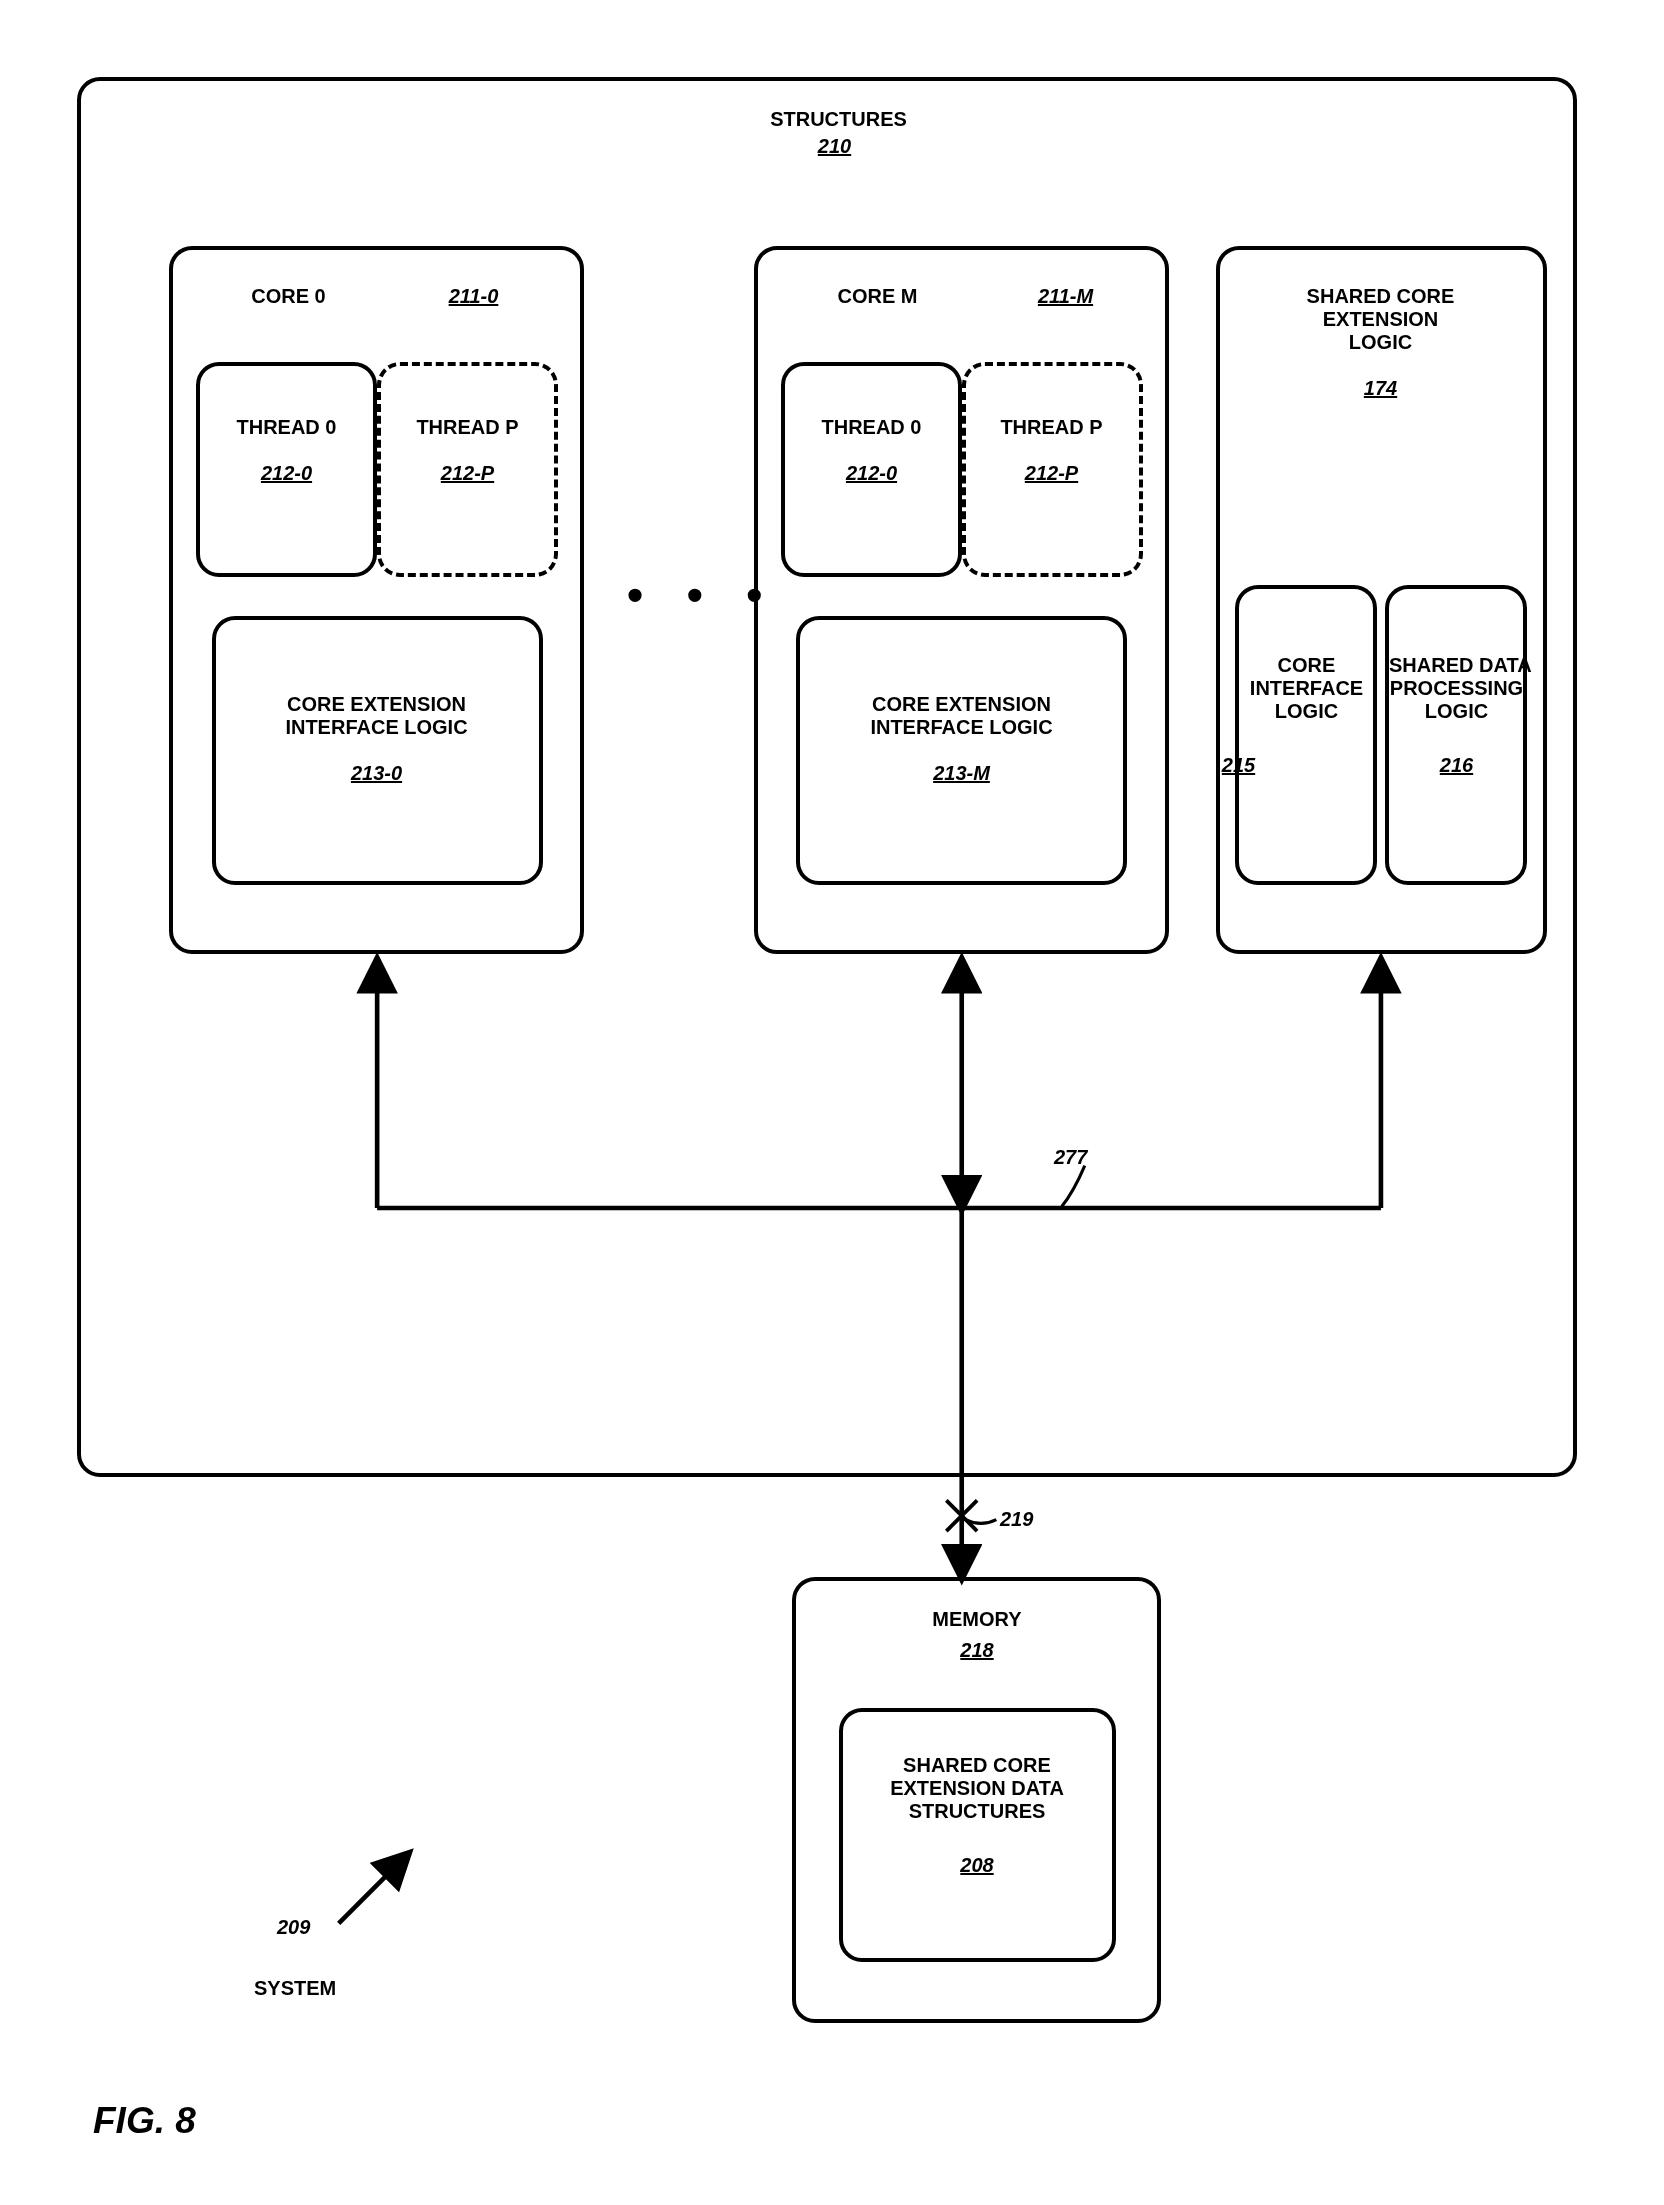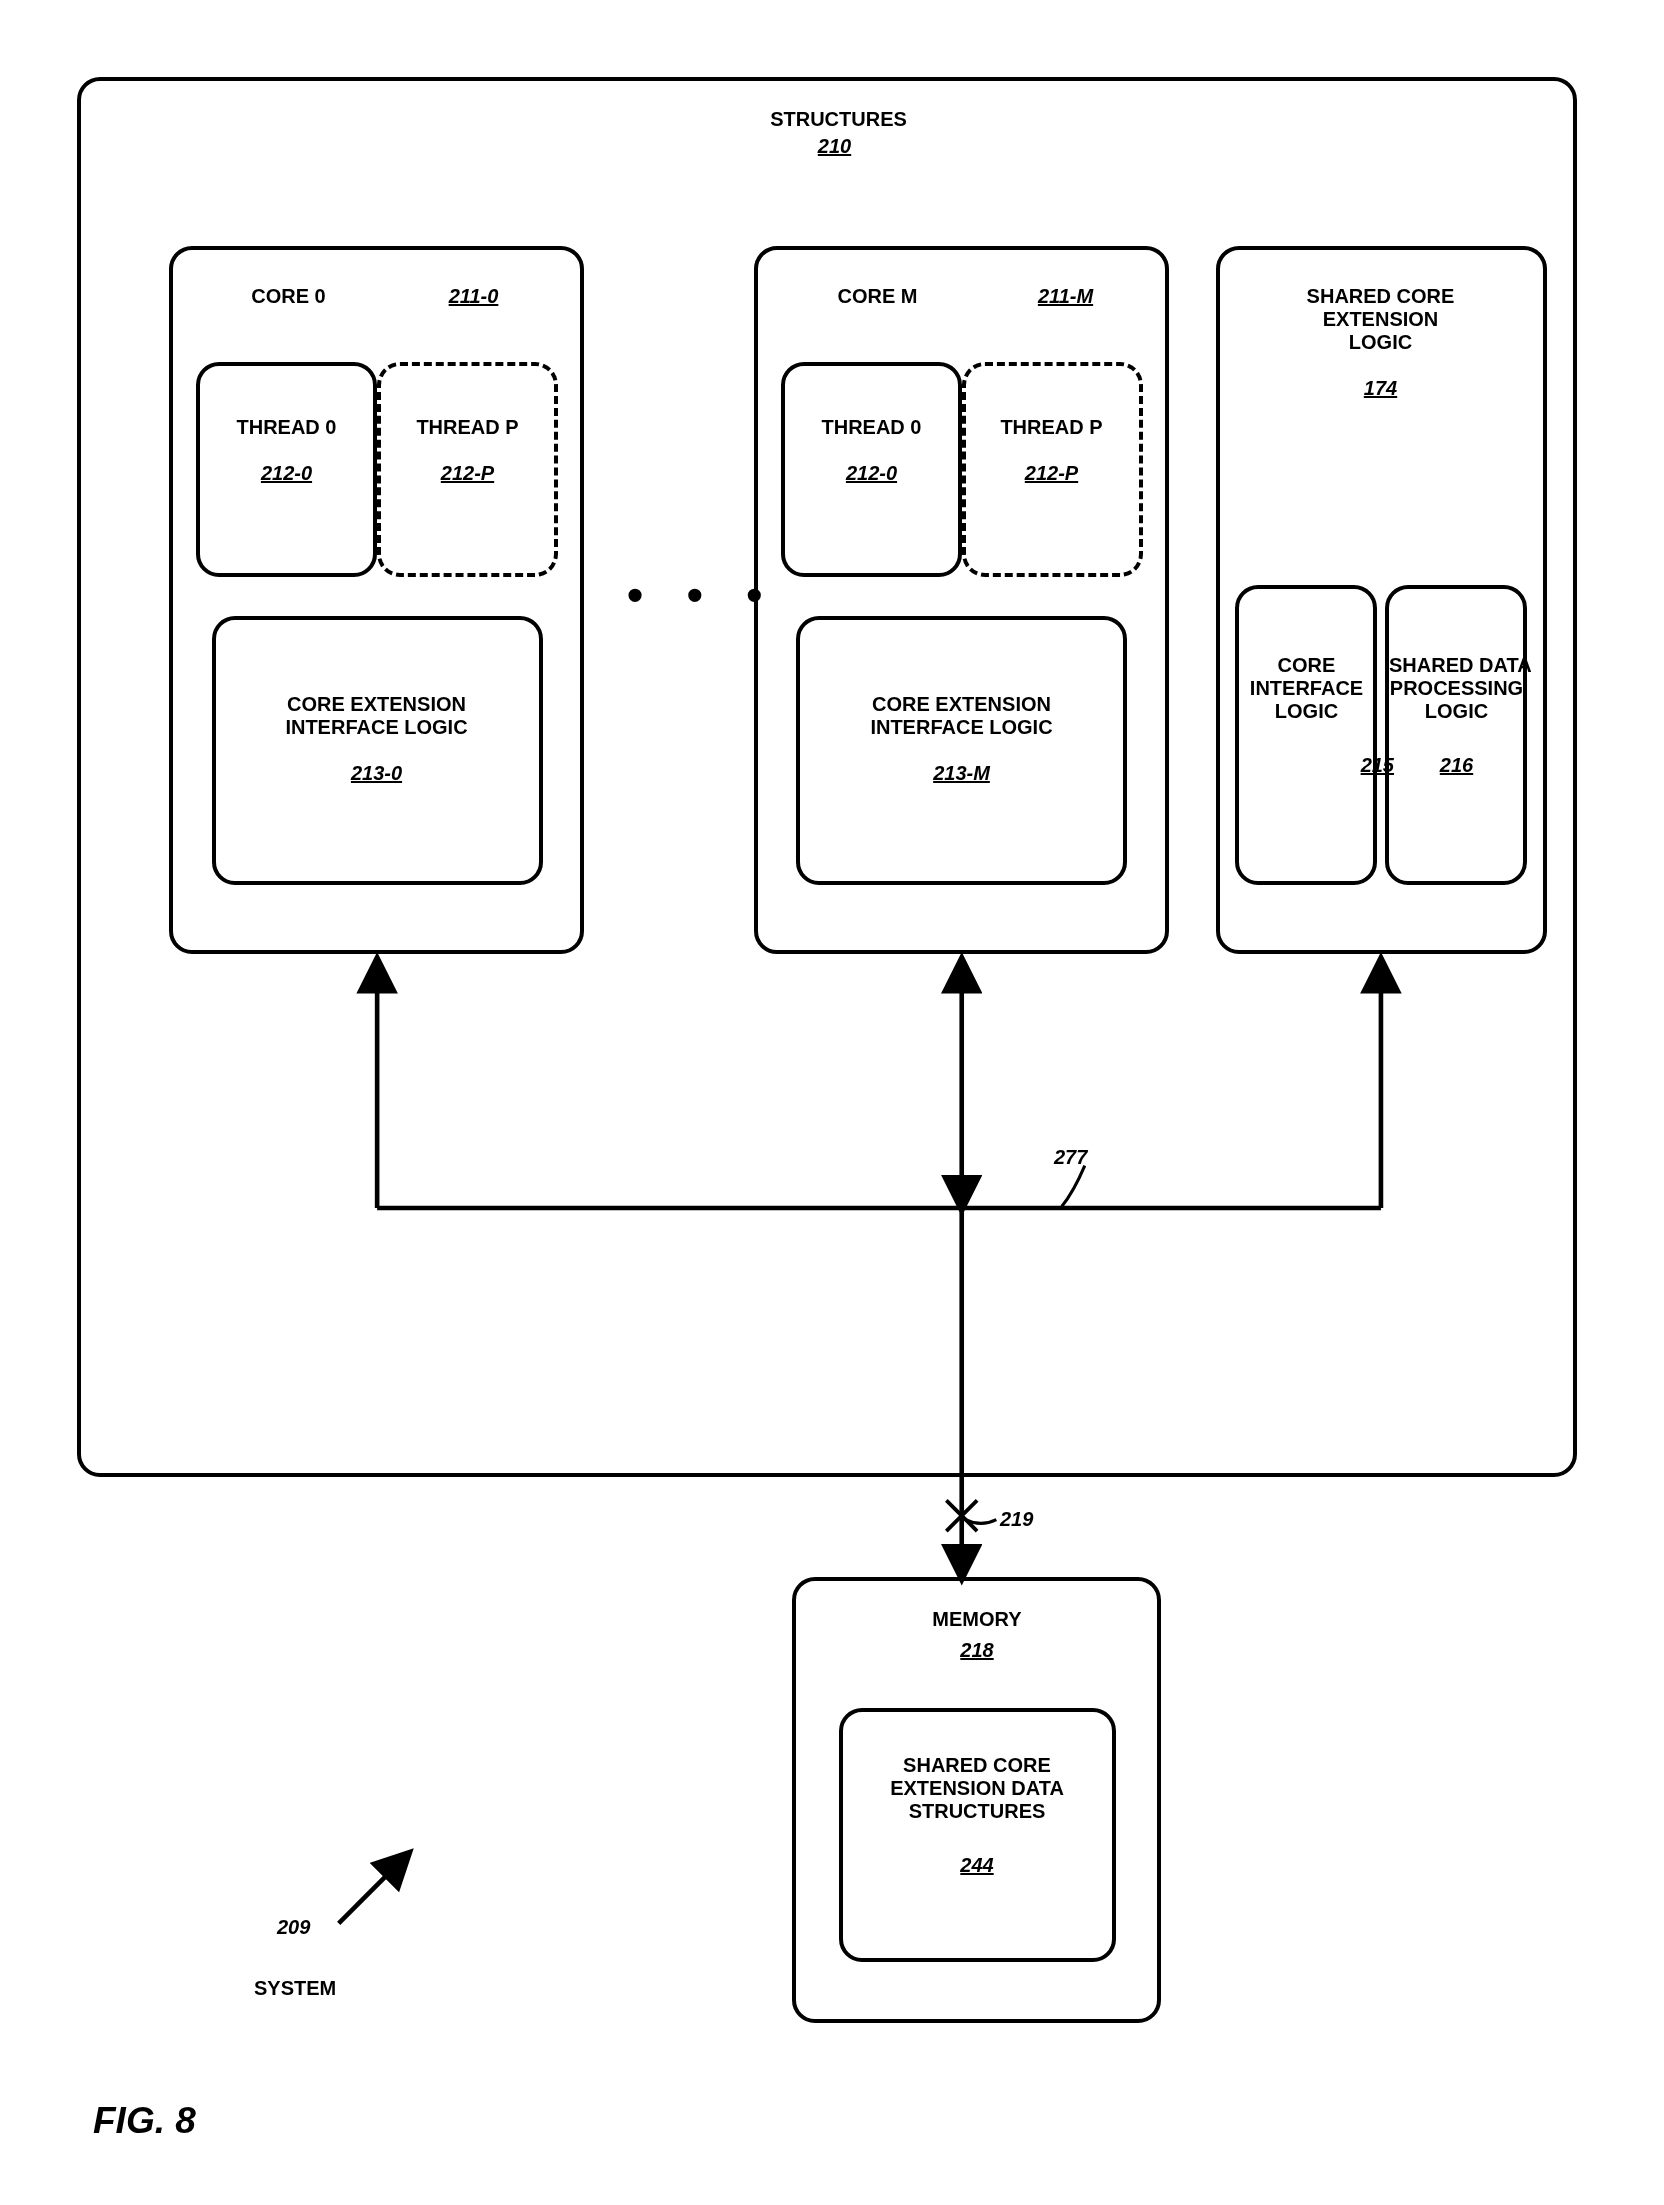--- a/index.html
+++ b/index.html
@@ -93,37 +93,37 @@
   <div class="box" style="left:1185px; top:215px; width:331px; height:708px;"></div>
   <div class="label" style="left:1192px; top:254px; width:315px;">SHARED CORE
 EXTENSION
 LOGIC</div>
   <div class="label italic u" style="left:1192px; top:346px; width:315px;">174</div>
 
   <div class="box" style="left:1204px; top:554px; width:142px; height:300px;"></div>
   <div class="label" style="left:1208px; top:623px; width:135px;">CORE
 INTERFACE
 LOGIC</div>
-  <div class="label italic u" style="left:1228px; top:723px; width:135px;text-align:right;">215</div>
+  <div class="label italic u" style="left:1140px; top:723px; width:135px;">215</div>
 
   <div class="box" style="left:1354px; top:554px; width:142px; height:300px;"></div>
   <div class="label" style="left:1358px; top:623px; width:135px;">SHARED DATA
 PROCESSING
 LOGIC</div>
   <div class="label italic u" style="left:1358px; top:723px; width:135px;">216</div>
 
   <div class="box" style="left:761px; top:1546px; width:369px; height:446px;"></div>
   <div class="label" style="left:769px; top:1577px; width:354px;">MEMORY</div>
   <div class="label italic u" style="left:769px; top:1608px; width:354px;">218</div>
 
   <div class="box" style="left:808px; top:1677px; width:277px; height:254px;"></div>
   <div class="label" style="left:815px; top:1723px; width:262px;">SHARED CORE
 EXTENSION DATA
 STRUCTURES</div>
-  <div class="label italic u" style="left:815px; top:1823px; width:262px;">244</div>
+  <div class="label italic u" style="left:815px; top:1823px; width:262px;">208</div>
 
   <div class="label italic" style="left:246px; top:1885px;">209</div>
   <div class="label" style="left:223px; top:1946px;">SYSTEM</div>
 
   <div class="fig-label" style="left:62px; top:2069px;">FIG. 8</div>
 
   <div class="label italic" style="left:1023px; top:1115px;">277</div>
   <div class="label italic" style="left:969px; top:1477px;">219</div>
 
   <svg class="overlay" viewBox="0 0 2084 2787" width="1603" height="2144">

